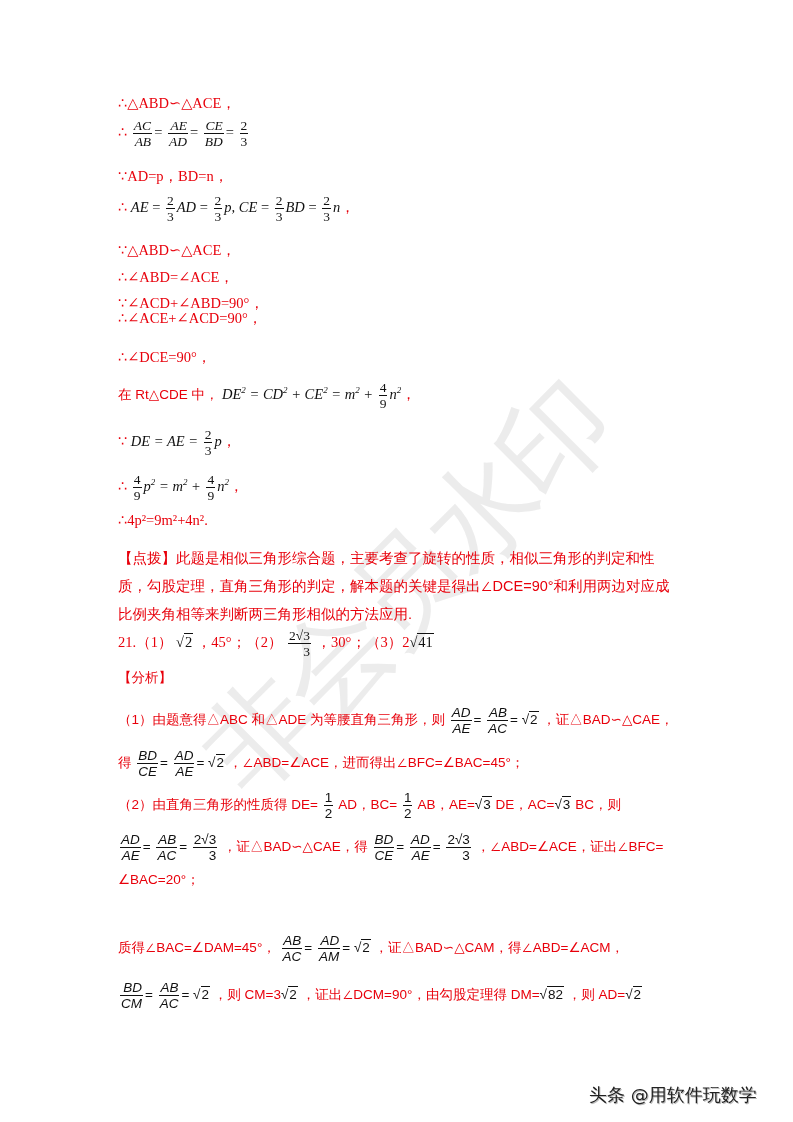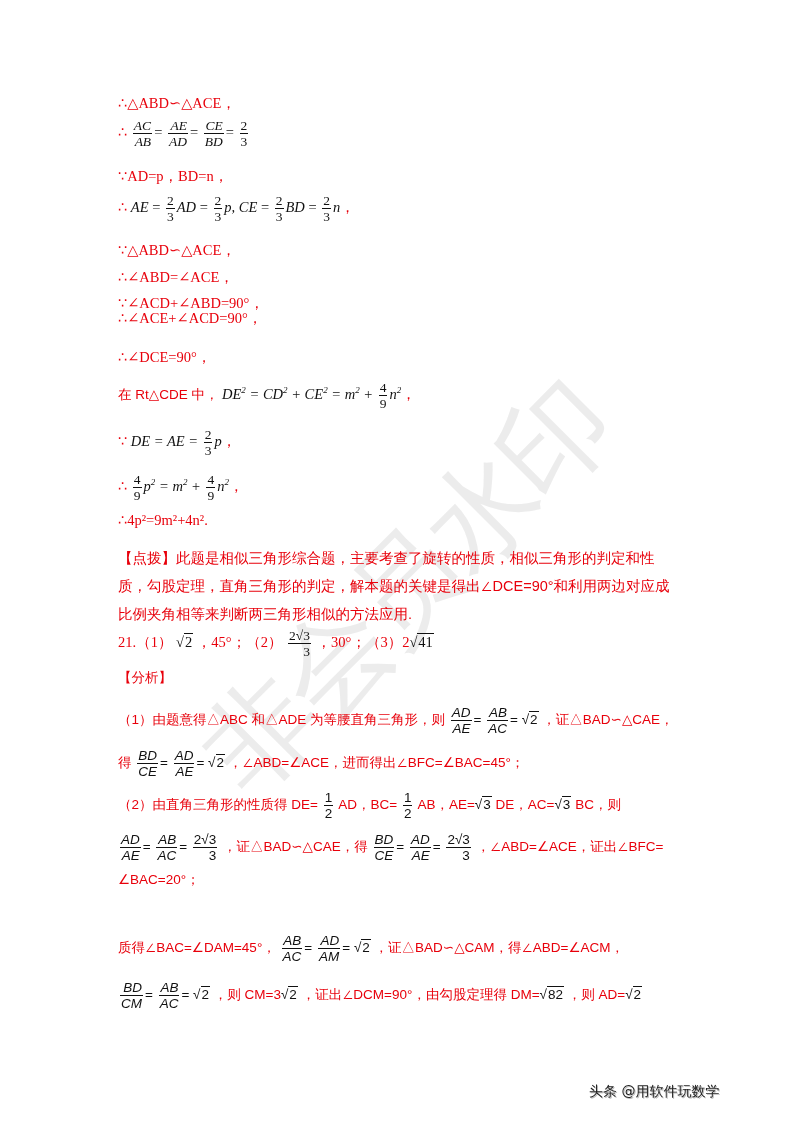--- a/index.html
+++ b/index.html
@@ -22,21 +22,21 @@
   .sqrt { color:#111; font-style:normal; }
   .sqrt .rad { border-top:1px solid #111; padding:0 1px; }
   .watermark {
     position:absolute; left:170px; top:450px; font-family:"DejaVu Sans",sans-serif;
     font-size:110px; color:rgba(200,200,200,0.35); transform:rotate(-45deg);
     transform-origin:left top; white-space:nowrap; letter-spacing:-6px; pointer-events:none;
     top:720px;
   }
   .footer {
     position:absolute; left:589px; top:1083px; font-family:"DejaVu Sans",sans-serif;
-    font-size:14px; color:#222; text-shadow:1px 1px 0 #bbb;
+    font-size:18px; color:#222; text-shadow:1px 1px 0 #bbb;
   }
 </style>
 </head>
 <body>
 
 <div class="page">
 
   <div class="watermark">非会员水印</div>
 
   <div class="line" style="top:93px">∴△ABD∽△ACE，</div>

